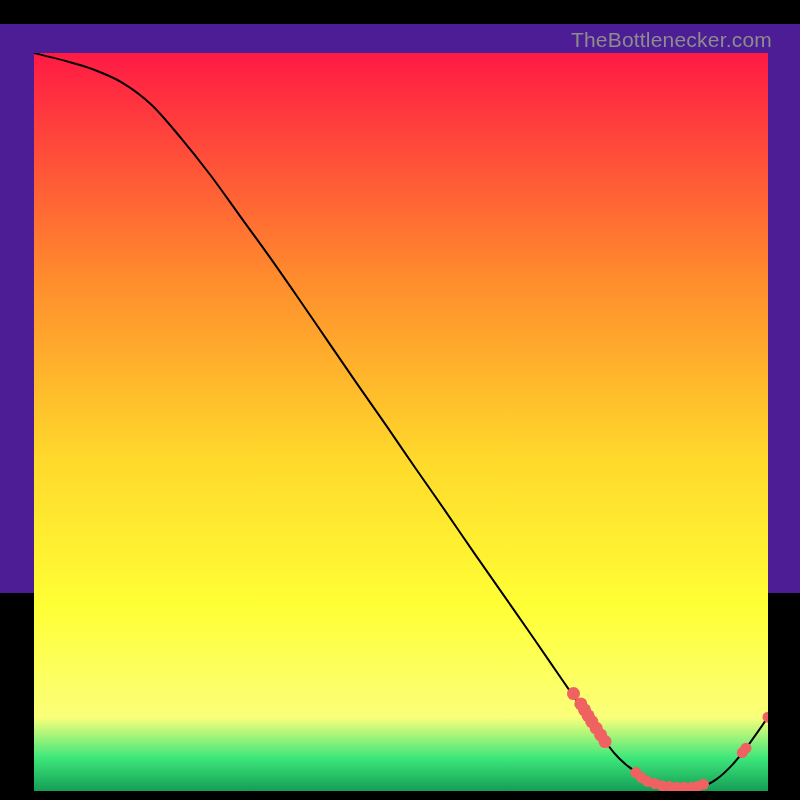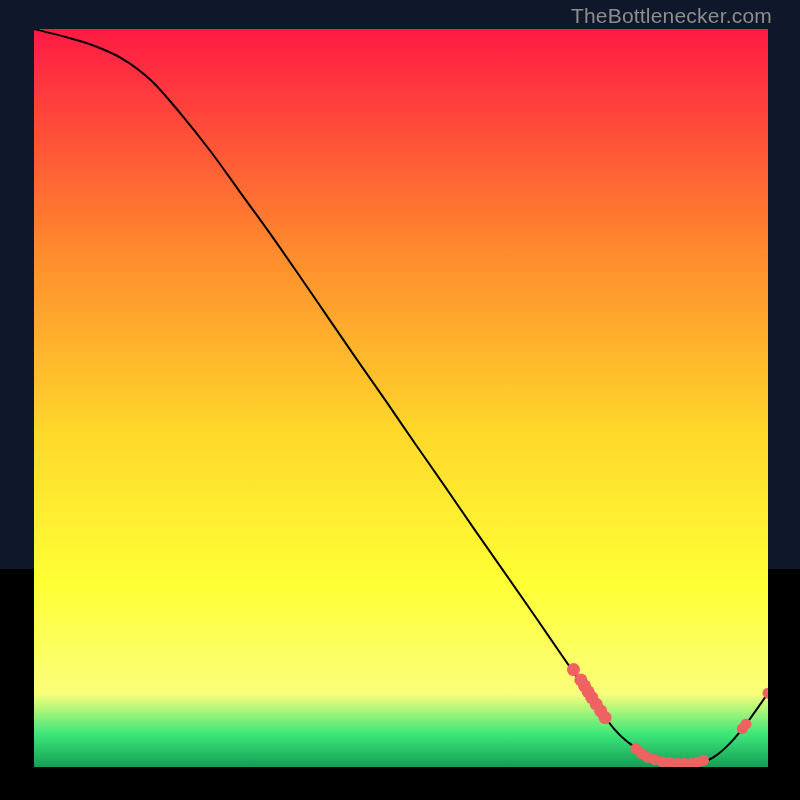--- a/index.html
+++ b/index.html
@@ -8,21 +8,22 @@
     width: 800px;
     height: 800px;
     background: #000;
     overflow: hidden;
     font-family: Arial, Helvetica, sans-serif;
   }
   .stage {
     position: relative;
     width: 800px;
     height: 569px;
-    background: #0f172a;
+    background: #4c1d95;
+    margin-top: 24px;
   }
   .plot {
     position: absolute;
     left: 34px;
     top: 29px;
     width: 734px;
     height: 738px;
   }
   .plot svg {
     display: block;

